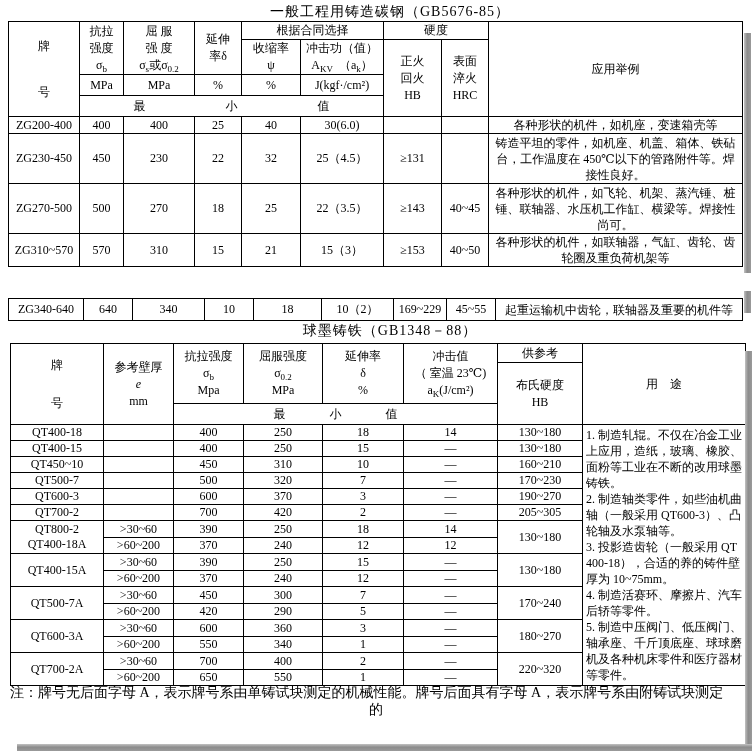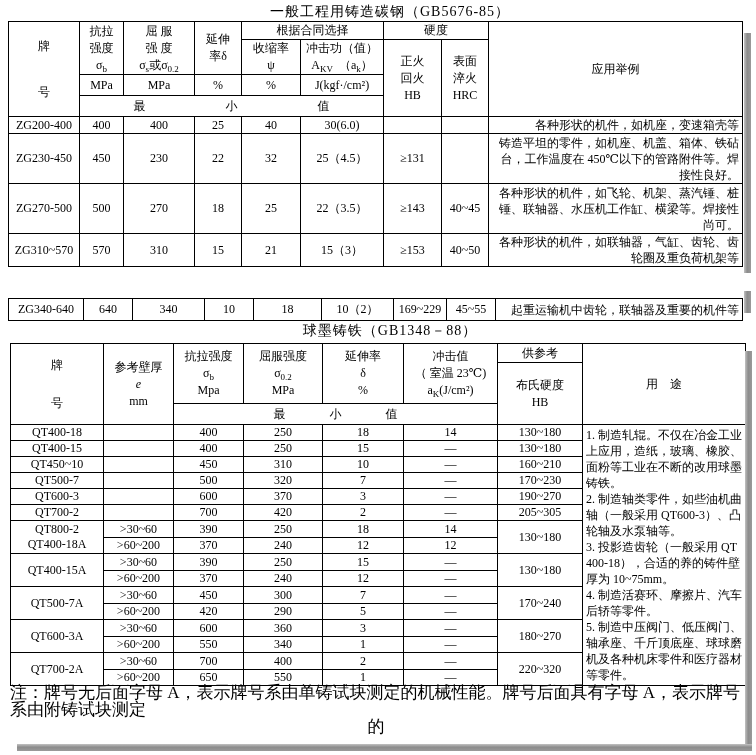--- a/index.html
+++ b/index.html
@@ -5,33 +5,33 @@
   html,body{margin:0;padding:0;background:#fff;}
   #page{position:relative;width:756px;height:755px;background:#ffffff;
         font-family:"Liberation Serif","DejaVu Serif",serif;color:#000;}
   .title{position:absolute;width:756px;text-align:center;font-size:14px;letter-spacing:1px;margin-left:12px;}
   table{border-collapse:collapse;table-layout:fixed;position:absolute;background:#fff;border:1px solid #000;}
   td{border:1px solid #000;font-size:12px;text-align:center;vertical-align:middle;
      padding:0 1px;overflow:hidden;line-height:15px;}
   tr.h18{height:18px}tr.h35{height:35px}tr.h21{height:21px}tr.h19{height:19px}
   tr.h41{height:41px}tr.h16{height:16px}tr.h50{height:50px}tr.h32{height:32px}tr.h22{height:22px}
   .lh17{line-height:17px}
-  .app{text-align:right;padding:0 3px;line-height:16px;}
+  .app{text-align:center;padding:0 3px;line-height:16px;}
   .uses{text-align:left;vertical-align:top;padding:2px 3px;line-height:16px;word-break:break-all;}
   .uses p{margin:0;}
   sub{font-size:9px;line-height:0;}
   .vspread{display:flex;flex-direction:column;justify-content:space-around;align-items:center;}
   .vs93{height:92px}.vs76{height:76px}
   .minspread{display:flex;justify-content:center;align-items:center;}
   .gap-wide span{margin:0 40px;}
   .gap-mid span{margin:0 22px;}
   .ml6{margin-left:6px;}
   .shadow{position:absolute;background:linear-gradient(to right,#c2c2c2,#8c8c8c 45%,#9a9a9a);}
   .shadow-h{position:absolute;background:linear-gradient(to bottom,#c2c2c2,#8c8c8c 45%,#9a9a9a);}
-  .note{position:absolute;font-size:17px;line-height:17px;}
+  .note{position:absolute;font-size:14px;line-height:17px;}
   .note .c{text-align:center;}
   .note .ind{padding-left:30px;}
   i{font-family:"Liberation Serif",serif;}
 </style>
 </head>
 <body>
 
 <div id="page">
 
   <div class="title" style="top:3px">一般工程用铸造碳钢（GB5676-85）</div>

